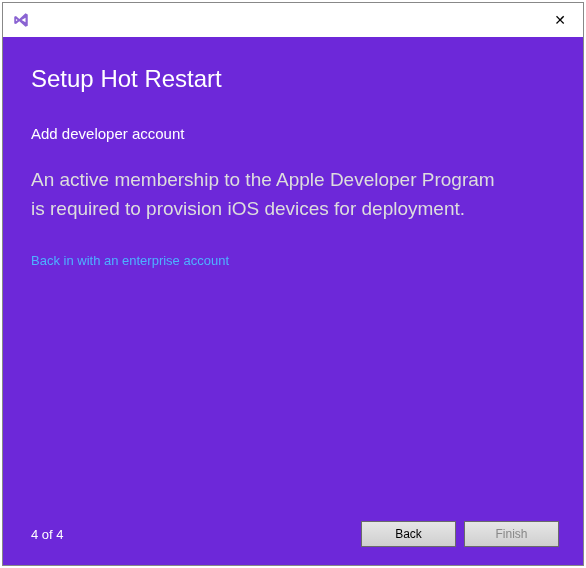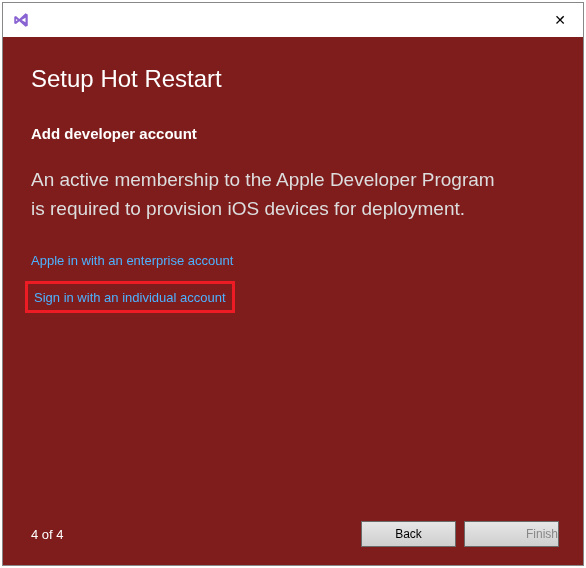--- a/index.html
+++ b/index.html
@@ -43,36 +43,36 @@
       height: 34px;
       display: flex;
       align-items: center;
       justify-content: center;
       cursor: pointer;
       font-size: 14px;
       color: #000;
     }
     .content {
       flex: 1;
-      background: #7f1d1d;
+      background: #6d28d9;
       color: #fff;
       padding: 28px 28px 0 28px;
       display: flex;
       flex-direction: column;
       position: relative;
     }
     .main-title {
       font-size: 24px;
       font-weight: 400;
       margin-bottom: 32px;
       color: #fff;
     }
     .subtitle {
       font-size: 15px;
-      font-weight: 700;
+      font-weight: 400;
       margin-bottom: 24px;
       color: #fff;
     }
     .description {
       font-size: 19px;
       line-height: 1.5;
       color: #ddd;
       margin-bottom: 28px;
       max-width: 480px;
     }
@@ -118,21 +118,20 @@
       background: #d8d8d8;
       background: linear-gradient(#e6e6e6, #cfcfcf);
       color: #000;
       cursor: pointer;
       font-family: inherit;
     }
     .btn:disabled {
       color: #888;
       cursor: default;
       background: linear-gradient(#e6e6e6, #cfcfcf);
-      text-align: right;
     }
   </style>
 </head>
 <body>
 
 <div class="window">
   <div class="titlebar">
     <div class="vs-icon">
       <svg width="18" height="18" viewBox="0 0 32 32">
         <path d="M24 4 L13 14 L7 9 L4 10 L4 22 L7 23 L13 18 L24 28 L28 26 L28 6 Z M24 20 L17 16 L24 12 Z M7 18 L7 14 L10 16 Z" fill="#8A63D2"></path>
@@ -142,28 +141,23 @@
       <span>✕</span>
     </div>
   </div>
 
   <div class="content">
     <h1 class="main-title">Setup Hot Restart</h1>
     <h2 class="subtitle">Add developer account</h2>
     <p class="description">An active membership to the Apple Developer Program is required to provision iOS devices for deployment.</p>
 
     <div class="link-row">
-      <a class="link">Apple in with an enterprise account</a>
+      <a class="link">Back in with an enterprise account</a>
     </div>
 
-    <div class="link-row">
-      <span class="highlight-box">
-        <a class="link">Sign in with an individual account</a>
-      </span>
-    </div>
 
     <div class="footer">
       <span class="page-indicator">4 of 4</span>
       <div class="button-group">
         <button class="btn">Back</button>
         <button class="btn" disabled="">Finish</button>
       </div>
     </div>
   </div>
 </div>

